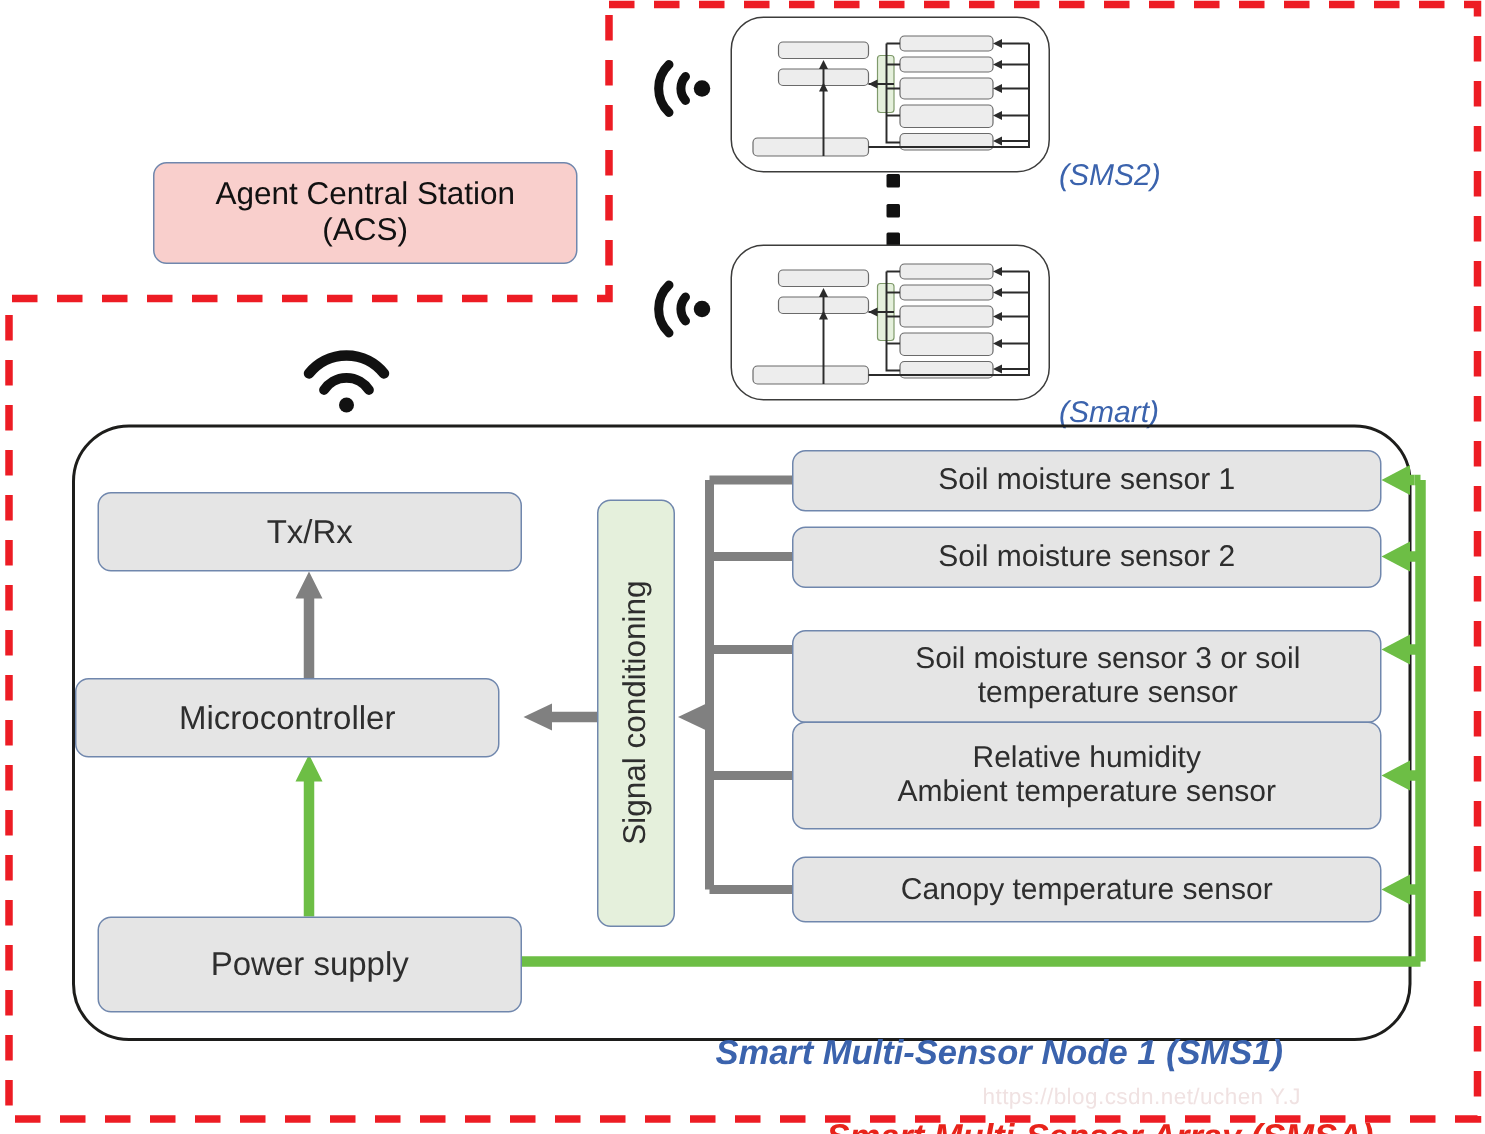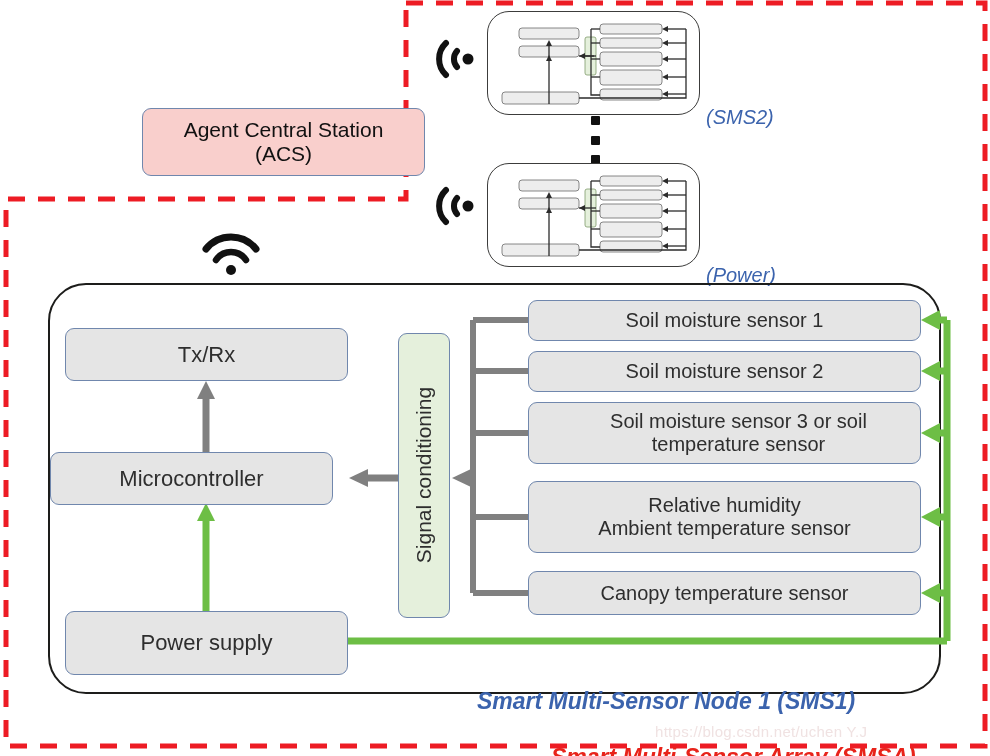--- a/index.html
+++ b/index.html
@@ -9,21 +9,21 @@
   .abs{position:absolute;}
 
   
   #smsa-boundary{left:0;top:0;width:990px;height:756px;pointer-events:none;}
 
   
   #acs-box{
     left:102px;top:108px;width:281px;height:66px;
     background:#f9cfcc;border:1.4px solid #7087ad;border-radius:9px;
     display:flex;align-items:center;justify-content:center;text-align:center;
-    font-size:21px;line-height:1.12;color:#111;margin-left:40px;
+    font-size:21px;line-height:1.12;color:#111;
   }
 
   
   #sms1-node{
     left:48px;top:283px;width:889px;height:407px;
     border:2.6px solid #1d1d1b;border-radius:38px;background:transparent;
   }
 
   
   .pbox{
@@ -40,21 +40,21 @@
   #signalcond{
     left:398px;top:333px;width:52px;height:285px;font-size:21px;
   }
   #signalcond span{
     transform:rotate(-90deg);white-space:nowrap;display:block;
   }
 
   .sensor{left:528px;font-size:20px;}
   #sensor1{top:300px;width:393px;height:41px;}
   #sensor2{top:351px;width:393px;height:41px;}
-  #sensor3{top:402px;width:393px;height:62px;padding-left:28px;}
+  #sensor3{top:420px;width:393px;height:62px;padding-left:28px;}
   #sensor4{top:481px;width:393px;height:72px;align-items:center;}
   #sensor5{top:571px;width:393px;height:44px;}
 
   
   .mini-node{
     border:1.6px solid #3c3c3b;border-radius:22px;background:#fff;
   }
   #sms2-node{left:487px;top:11px;width:211px;height:102px;}
   #smsn-node{left:487px;top:163px;width:211px;height:102px;}
 
@@ -191,21 +191,21 @@
       <polygon points="61,43 58,49 64,49"></polygon>
       <polygon points="91,44 97,41 97,47"></polygon>
       <polygon points="174,17 180,14 180,20"></polygon>
       <polygon points="174,31 180,28 180,34"></polygon>
       <polygon points="174,47 180,44 180,50"></polygon>
       <polygon points="174,65 180,62 180,68"></polygon>
       <polygon points="174,82 180,79 180,85"></polygon>
     </g>
   </svg>
 </div>
-<div class="abs cap cap-blue" id="cap-smsn">(Power)</div>
+<div class="abs cap cap-blue" id="cap-smsn">(Smart)</div>
 
 <svg class="abs sig-icon" id="sig-smsn" viewBox="0 0 52 52">
   <g fill="none" stroke="#111" stroke-width="6" stroke-linecap="round">
     <path d="M14 10 A22 22 0 0 0 14 42"></path>
     <path d="M25 18 A12 12 0 0 0 25 34"></path>
   </g>
   <circle cx="36" cy="26" r="5.5" fill="#111"></circle>
 </svg>
 
 <svg class="abs" id="wifi-main" viewBox="0 0 62 48">

